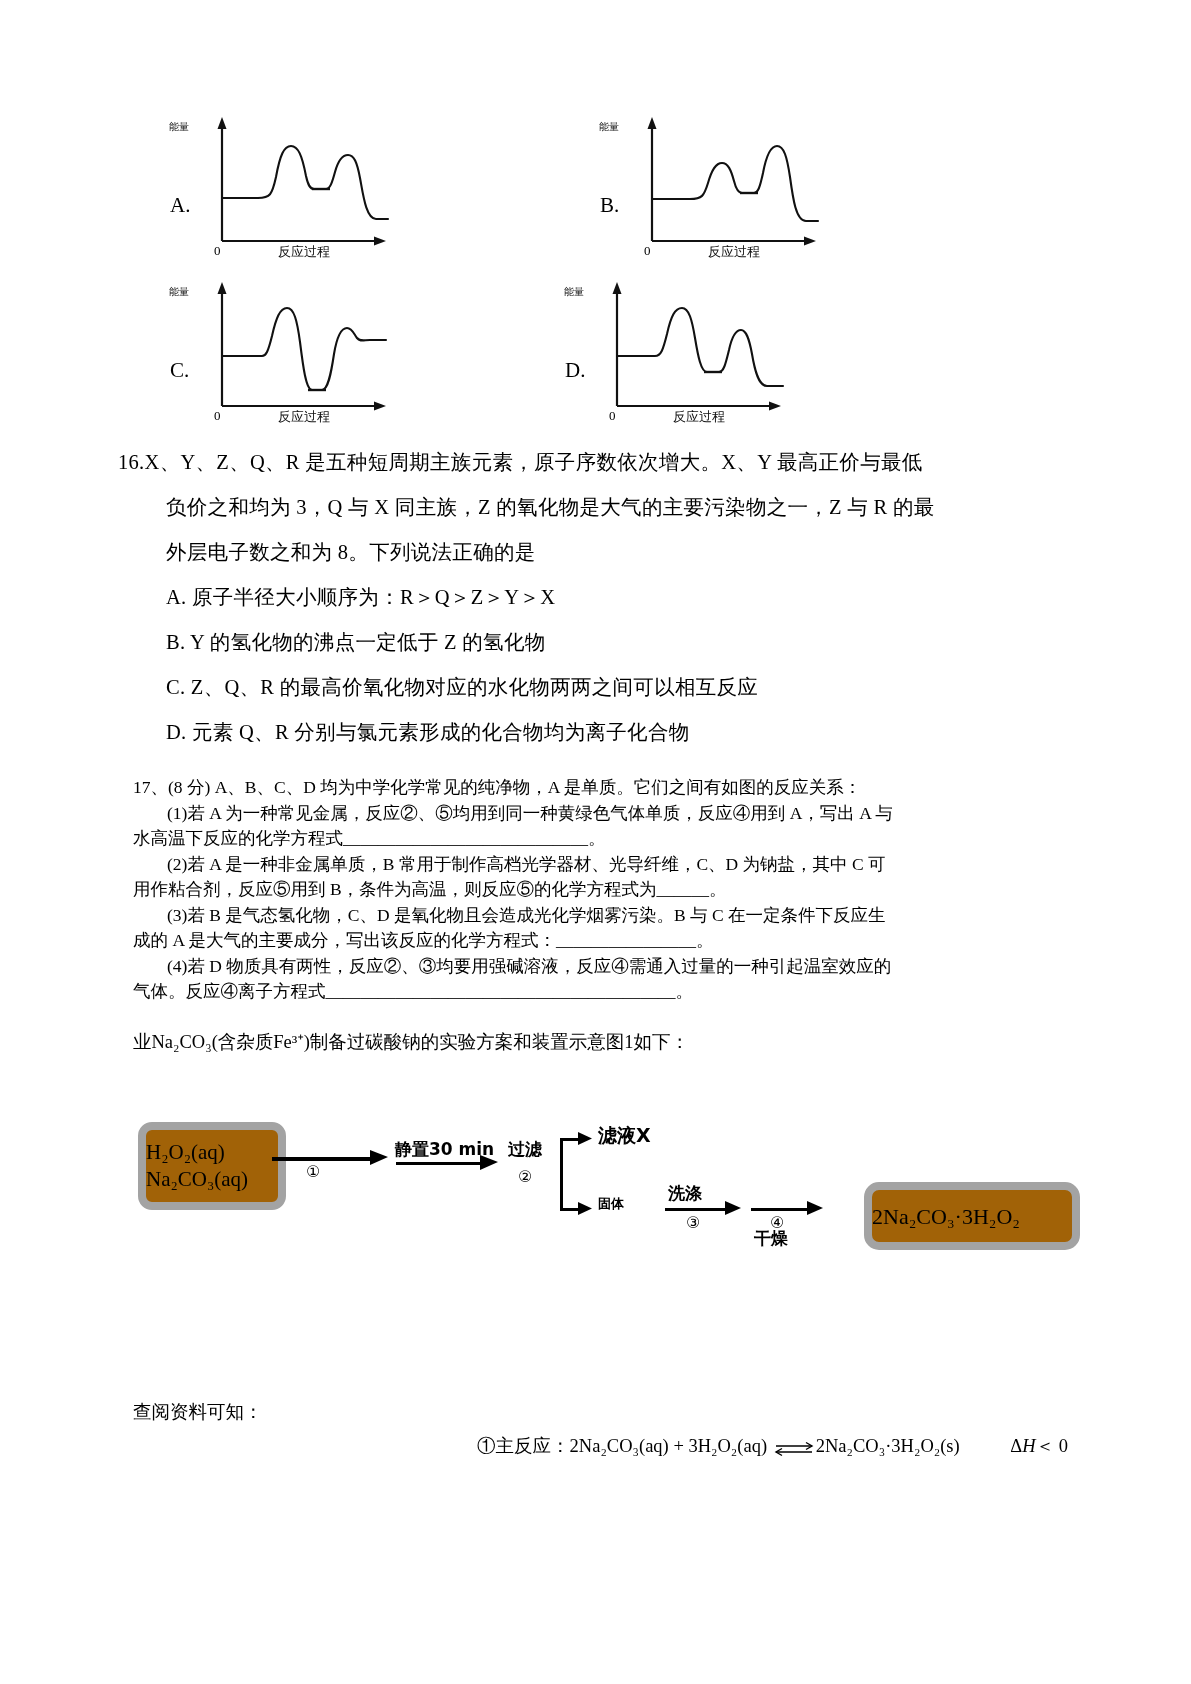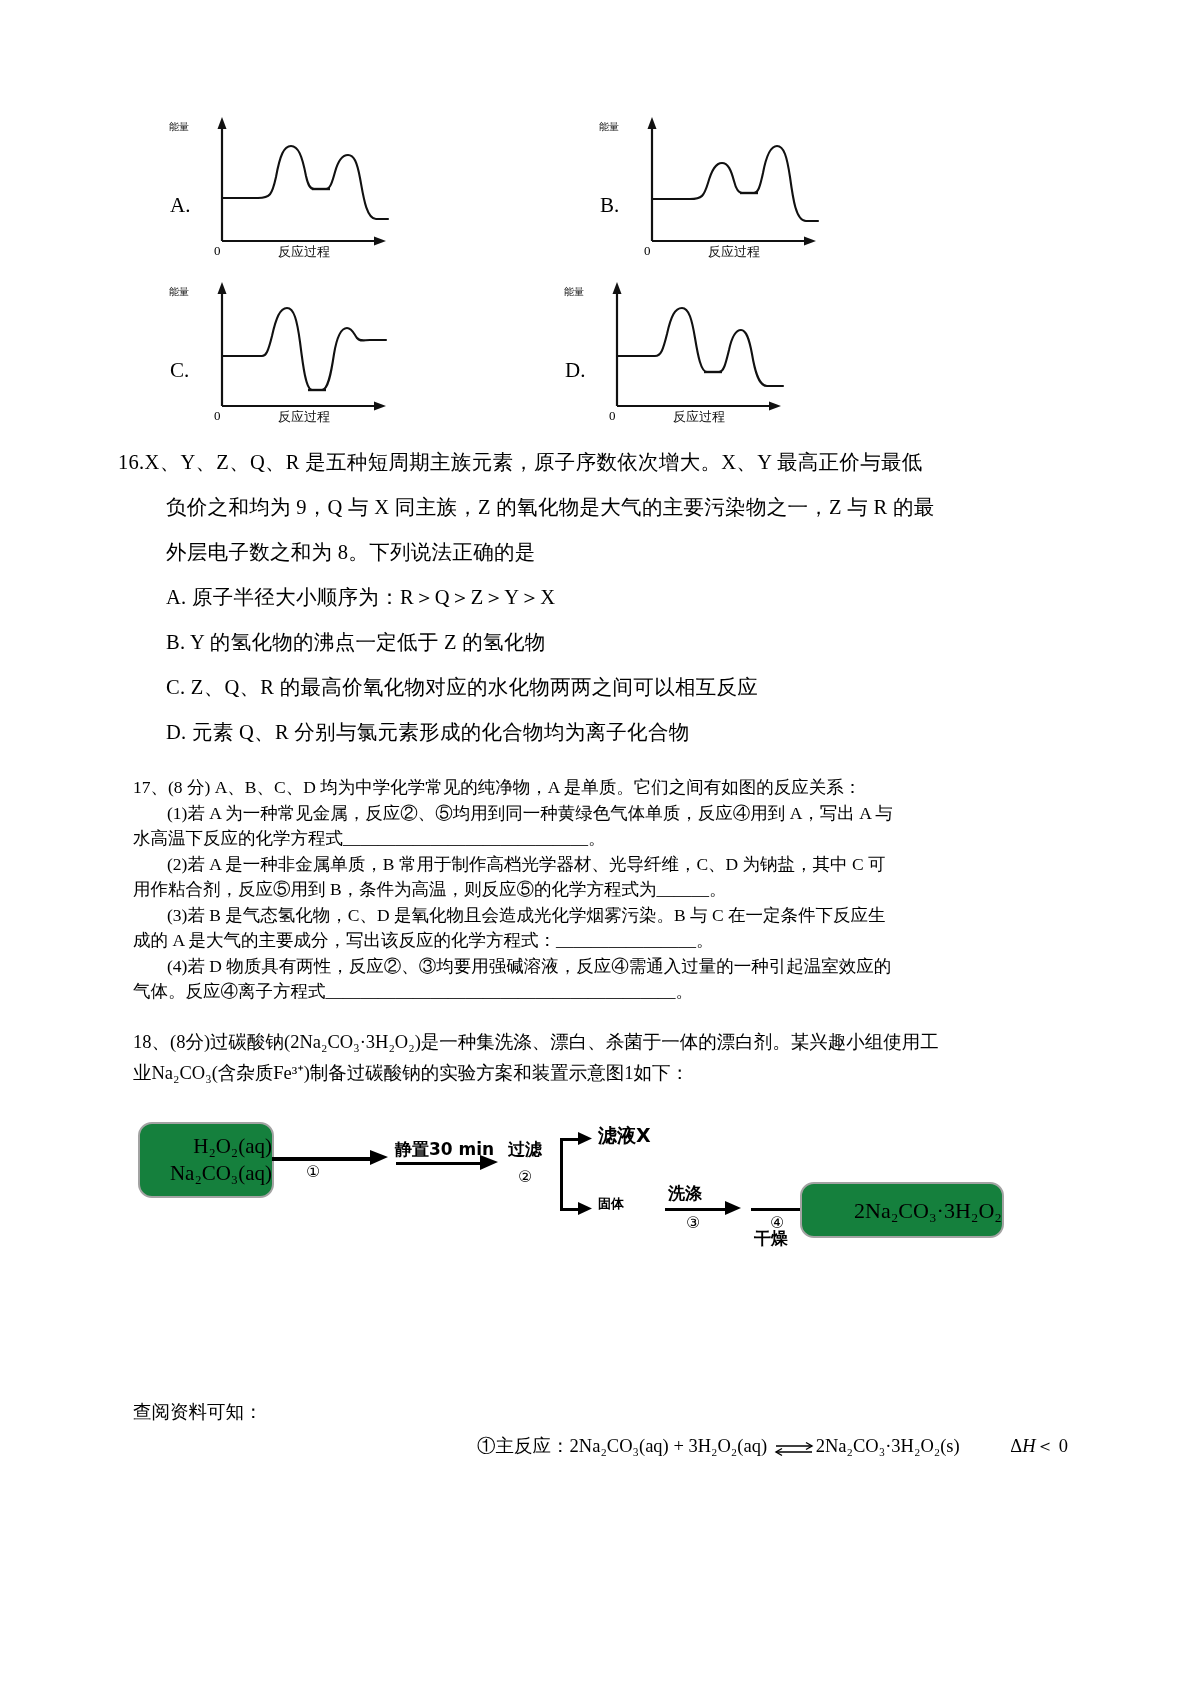--- a/index.html
+++ b/index.html
@@ -26,23 +26,23 @@
           font-family:"DejaVu Sans",sans-serif;}
   .q17{position:absolute;left:133px;top:775px;width:935px;}
   .q17 .ln{font-size:17.5px;line-height:25.5px;white-space:nowrap;}
   .q17 .ind{text-indent:34px;}
 
   .q18{position:absolute;left:133px;top:1027px;width:935px;}
   .q18 .ln{font-size:18.5px;line-height:31px;white-space:nowrap;}
 
   
   .flow{position:absolute;left:120px;top:1110px;width:950px;height:160px;}
-  .rbox{position:absolute;border:2px solid #a3a3a3;border-radius:14px;
-        display:flex;flex-direction:column;align-items:flex-end;justify-content:center;
-        font-family:"Liberation Serif",serif;font-size:21px;line-height:27px;background:#15803d;}
+  .rbox{position:absolute;border:8px solid #a3a3a3;border-radius:14px;
+        display:flex;flex-direction:column;align-items:flex-start;justify-content:center;
+        font-family:"Liberation Serif",serif;font-size:21px;line-height:27px;background:#a16207;}
   .plain{position:absolute;font-family:"DejaVu Sans",sans-serif;font-weight:bold;font-size:17px;
          white-space:nowrap;color:#000;}
   .fline{position:absolute;background:#000;}
   .circnum{position:absolute;font-size:16px;font-family:"DejaVu Sans",sans-serif;}
 
   .ref{position:absolute;left:133px;top:1395px;width:935px;}
   .ref .ln{font-size:18.5px;line-height:34px;white-space:nowrap;}
   .ref .ind{padding-left:40px;text-align:right;}
   .eqarrow{display:inline-block;position:relative;width:44px;height:14px;vertical-align:middle;}
 </style>
@@ -125,21 +125,21 @@
           <line x1="109" y1="92" x2="127" y2="92" stroke="#111" stroke-width="2.4"></line>
         </svg>
         <div class="zero" style="left:14px;top:128px;">0</div>
         <div class="xlab" style="left:78px;top:128px;">反应过程</div>
       </div>
     </div>
   </div>
 
   <div class="q16">
     <div class="ln">16.X、Y、Z、Q、R 是五种短周期主族元素，原子序数依次增大。X、Y 最高正价与最低</div>
-    <div class="ln ind">负价之和均为 9，Q 与 X 同主族，Z 的氧化物是大气的主要污染物之一，Z 与 R 的最</div>
+    <div class="ln ind">负价之和均为 3，Q 与 X 同主族，Z 的氧化物是大气的主要污染物之一，Z 与 R 的最</div>
     <div class="ln ind">外层电子数之和为 8。下列说法正确的是</div>
     <div class="ln opt">A. 原子半径大小顺序为：R＞Q＞Z＞Y＞X</div>
     <div class="ln opt">B. Y 的氢化物的沸点一定低于 Z 的氢化物</div>
     <div class="ln opt">C. Z、Q、R 的最高价氧化物对应的水化物两两之间可以相互反应</div>
     <div class="ln opt">D. 元素 Q、R 分别与氯元素形成的化合物均为离子化合物</div>
   </div>
 
 
   <div class="q17">
     <div class="ln">17、(8 分) A、B、C、D 均为中学化学常见的纯净物，A 是单质。它们之间有如图的反应关系：</div>
@@ -147,21 +147,20 @@
     <div class="ln">水高温下反应的化学方程式____________________________。</div>
     <div class="ln ind">(2)若 A 是一种非金属单质，B 常用于制作高档光学器材、光导纤维，C、D 为钠盐，其中 C 可</div>
     <div class="ln">用作粘合剂，反应⑤用到 B，条件为高温，则反应⑤的化学方程式为______。</div>
     <div class="ln ind">(3)若 B 是气态氢化物，C、D 是氧化物且会造成光化学烟雾污染。B 与 C 在一定条件下反应生</div>
     <div class="ln">成的 A 是大气的主要成分，写出该反应的化学方程式：________________。</div>
     <div class="ln ind">(4)若 D 物质具有两性，反应②、③均要用强碱溶液，反应④需通入过量的一种引起温室效应的</div>
     <div class="ln">气体。反应④离子方程式________________________________________。</div>
   </div>
 
   <div class="q18">
-    <div class="ln">18、(8分)过碳酸钠(2Na₂CO₃·3H₂O₂)是一种集洗涤、漂白、杀菌于一体的漂白剂。某兴趣小组使用工</div>
     <div class="ln">业Na₂CO₃(含杂质Fe³⁺)制备过碳酸钠的实验方案和装置示意图1如下：</div>
   </div>
 
   <div class="flow">
 
     <div class="rbox" style="left:18px;top:12px;width:132px;height:72px;">
       <div>H₂O₂(aq)</div>
       <div>Na₂CO₃(aq)</div>
     </div>
 
@@ -200,21 +199,21 @@
     </svg>
     <div class="circnum" style="left:566px;top:103px;">③</div>
 
     <div class="plain" style="left:634px;top:72px;margin-top:45px;">干燥</div>
     <div class="fline" style="left:631px;top:98px;width:58px;height:3px;"></div>
     <svg style="position:absolute;left:687px;top:90px;" width="18" height="17">
       <polygon points="0,1 16,8 0,15" fill="#000"></polygon>
     </svg>
     <div class="circnum" style="left:650px;top:103px;">④</div>
 
-    <div class="rbox" style="left:680px;top:72px;width:200px;height:52px;font-size:22px;">2Na₂CO₃·3H₂O₂</div>
+    <div class="rbox" style="left:744px;top:72px;width:200px;height:52px;font-size:22px;border-radius:15px;">2Na₂CO₃·3H₂O₂</div>
   </div>
 
   <div class="ref">
     <div class="ln">查阅资料可知：</div>
     <div class="ln ind">
       <span>①主反应：</span><span>2Na₂CO₃(aq) + 3H₂O₂(aq)</span>
       <span class="eqarrow">
         <svg width="44" height="16" style="position:absolute;left:0;top:0;">
           <line x1="4" y1="5" x2="40" y2="5" stroke="#000" stroke-width="1.4"></line>
           <polyline points="34,1.5 40,5 34,8.5" fill="none" stroke="#000" stroke-width="1.4"></polyline>

